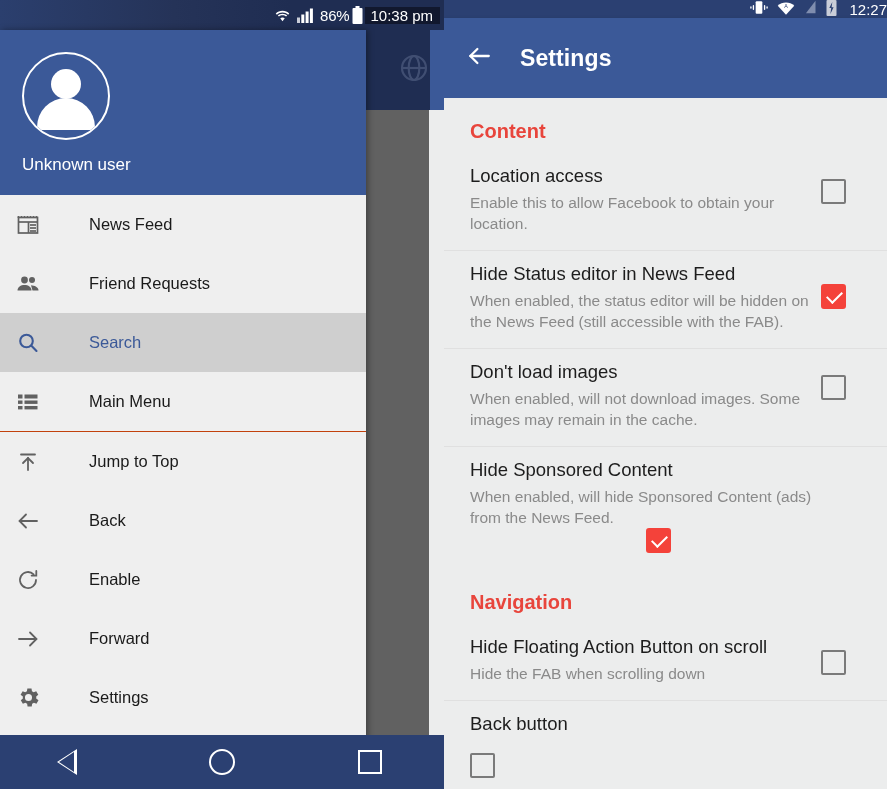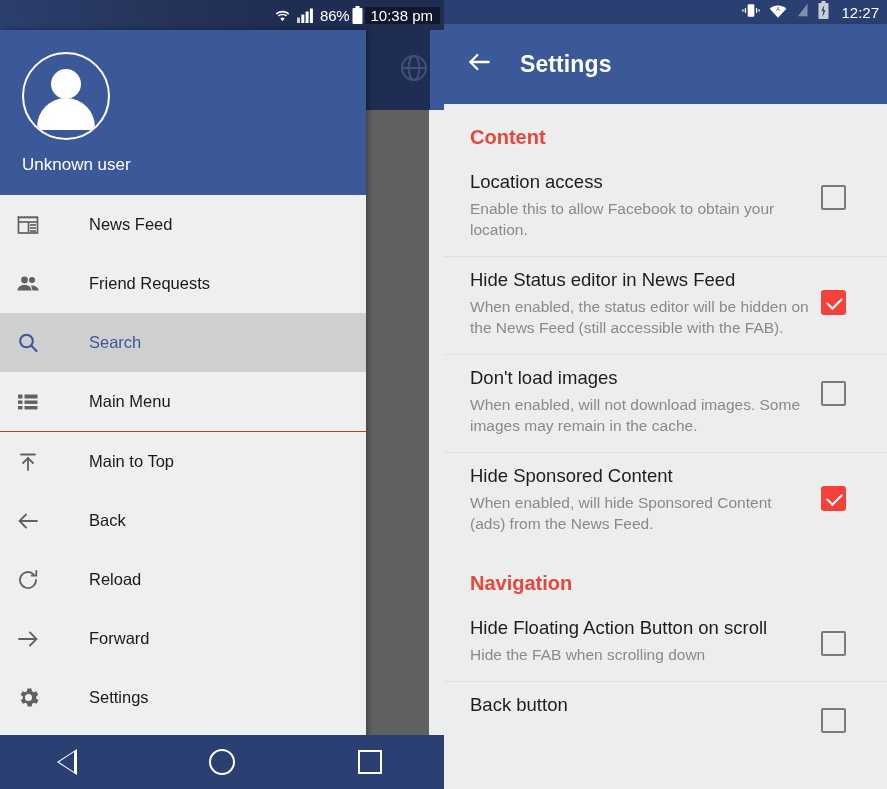--- a/index.html
+++ b/index.html
@@ -120,44 +120,44 @@
   }
   .nav-circ { width:26px;height:26px;border-radius:50%;border:2.5px solid #fff; }
   .nav-sq { width:24px;height:24px;border:2.5px solid #fff; }
 
   
   .right-phone {
     position: absolute; left: 444px; top: 0; width: 443px; height: 789px;
     background: #eceded; overflow: hidden;
   }
   .r-statusbar {
-    height: 24px; background: #2b4072;
+    height: 18px; background: #2b4072;
     display: flex; align-items: center; justify-content: flex-end;
-    padding-right: 8px; color: #ffffff; gap: 8px;
+    color: #ffffff; gap: 8px;
   }
   .r-time { font-size: 15px; margin-left: 4px; }
   .r-appbar {
     height: 80px; background: #3b5998;
     display: flex; align-items: center; padding-left: 22px;
     box-shadow: 0 2px 4px rgba(0,0,0,.25);
   }
   .r-appbar-title {
     color: #ffffff; font-size: 23px; font-weight: bold; margin-left: 28px;
     letter-spacing: .1px;
   }
   .settings-scroll { height: 679px; background: #eceded; }
   .section-header {
     color: #e8453c; font-size: 20px; font-weight: bold;
     padding: 22px 0 10px 26px;
   }
   .setting-row {
     display: flex; align-items: flex-start; padding: 10px 29px 16px 26px;
     border-bottom: 1px solid #e0e0e0; cursor: pointer; min-height: 60px;
   }
-  .setting-row.nobord { border-bottom: none; }
+  .setting-row.nobord { border-bottom: none; flex-direction: column; }
   .setting-text { flex: 1; padding-right: 12px; }
   .setting-title { font-size: 18.5px; color: #1d1d1d; line-height: 26px; }
   .setting-sub {
     font-size: 15.5px; color: #8a8a8a; line-height: 21px; margin-top: 3px;
   }
   .cb {
     width: 25px; height: 25px; flex-shrink: 0; margin-top: 16px; margin-right: 12px;
     border: 2px solid #7a7a7a; border-radius: 2px; background: transparent;
     position: relative;
   }
@@ -290,41 +290,41 @@
         <div class="drawer-group last">
 
           <div class="drawer-item">
             <span class="di-icon">
               <svg width="24" height="24" viewBox="0 0 24 24" fill="none" stroke="#616161" stroke-width="1.8" stroke-linecap="round">
                 <line x1="5" y1="4.5" x2="19" y2="4.5"></line>
                 <line x1="12" y1="20" x2="12" y2="8"></line>
                 <polyline points="7,13 12,8 17,13"></polyline>
               </svg>
             </span>
-            <span class="di-label">Main to Top</span>
+            <span class="di-label">Jump to Top</span>
           </div>
 
           <div class="drawer-item">
             <span class="di-icon">
               <svg width="24" height="24" viewBox="0 0 24 24" fill="none" stroke="#616161" stroke-width="1.8" stroke-linecap="round">
                 <line x1="21" y1="12" x2="4" y2="12"></line>
                   <polyline points="10,5.5 3.5,12 10,18.5"></polyline>
               </svg>
             </span>
             <span class="di-label">Back</span>
           </div>
 
           <div class="drawer-item">
             <span class="di-icon">
               <svg width="24" height="24" viewBox="0 0 24 24" fill="none" stroke="#616161" stroke-width="1.8" stroke-linecap="round">
                 <path d="M20 12a8 8 0 1 1-2.4-5.7"></path>
                   <polyline points="20.3,3 20.3,7.6 15.6,7.6"></polyline>
               </svg>
             </span>
-            <span class="di-label">Reload</span>
+            <span class="di-label">Enable</span>
           </div>
 
           <div class="drawer-item">
             <span class="di-icon">
               <svg width="24" height="24" viewBox="0 0 24 24" fill="none" stroke="#616161" stroke-width="1.8" stroke-linecap="round">
                 <line x1="3" y1="12" x2="20" y2="12"></line>
                   <polyline points="14,5.5 20.5,12 14,18.5"></polyline>
               </svg>
             </span>
             <span class="di-label">Forward</span>

